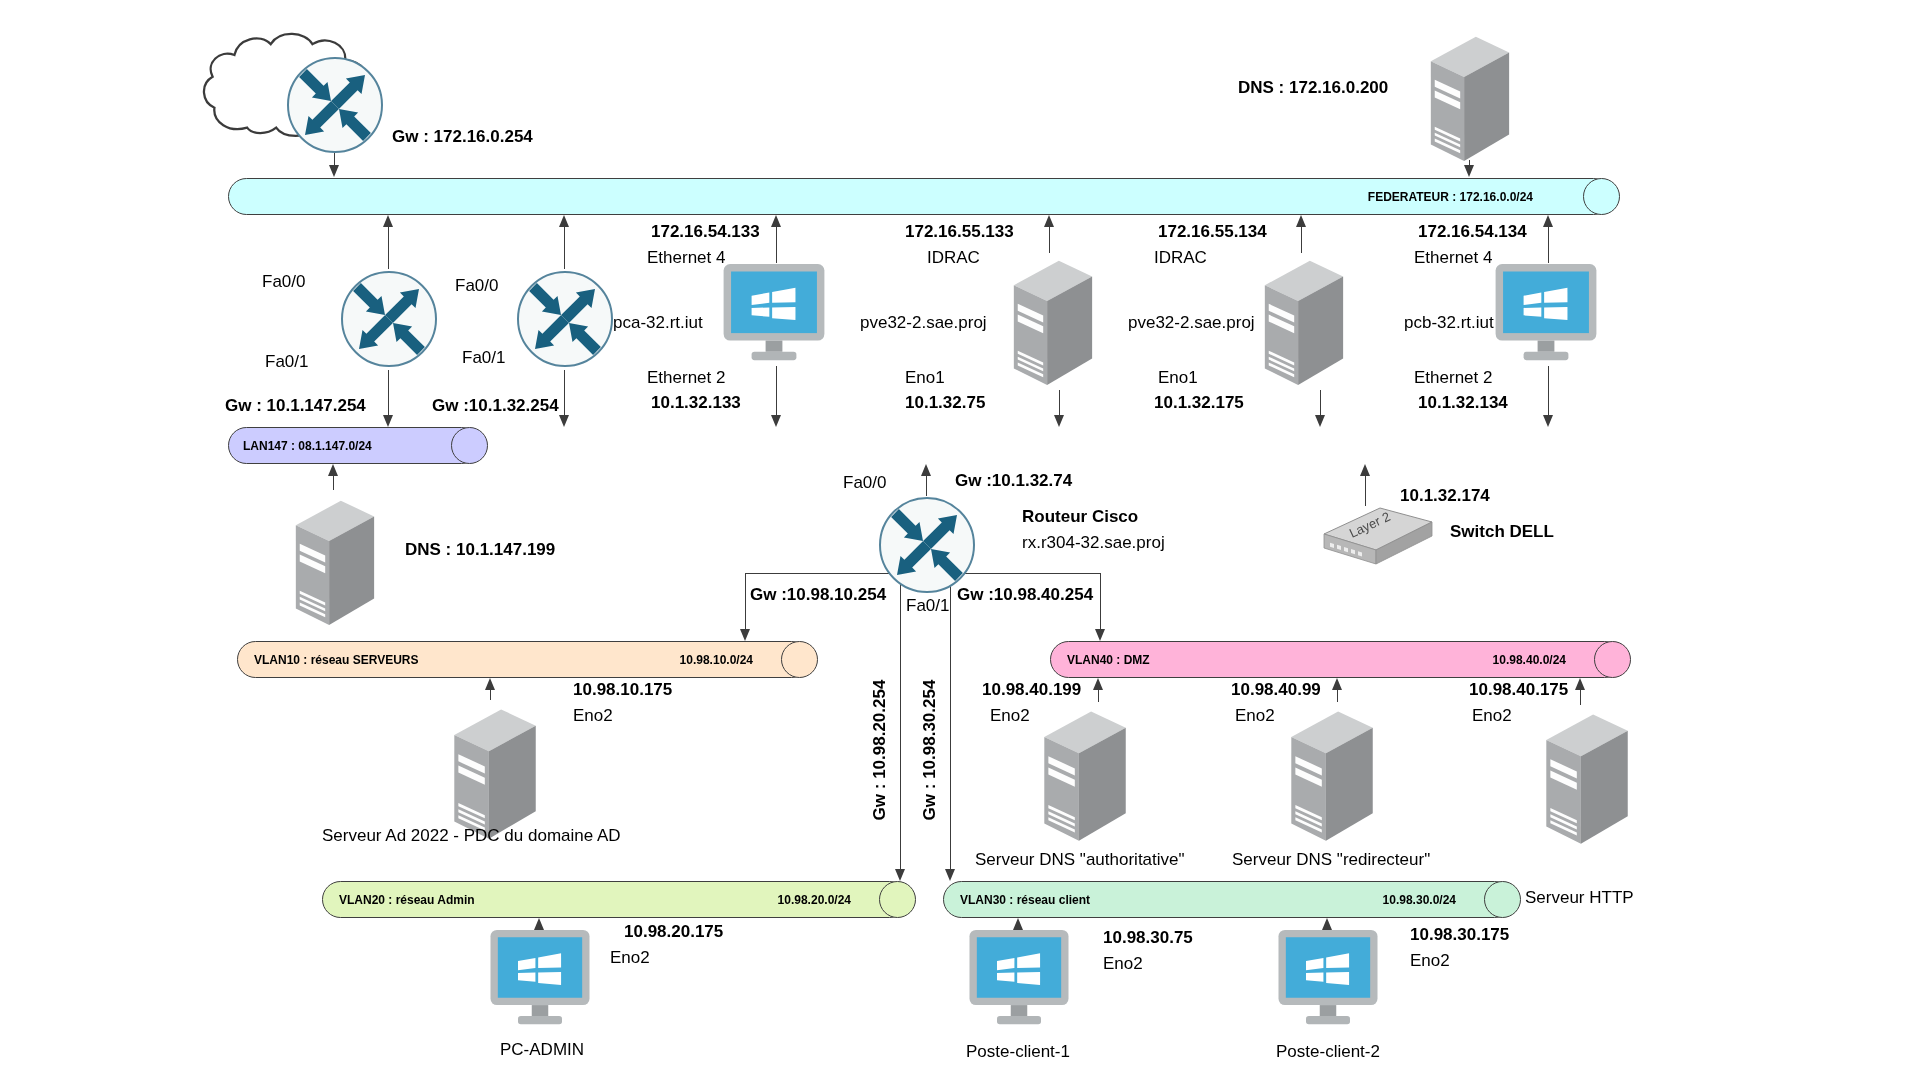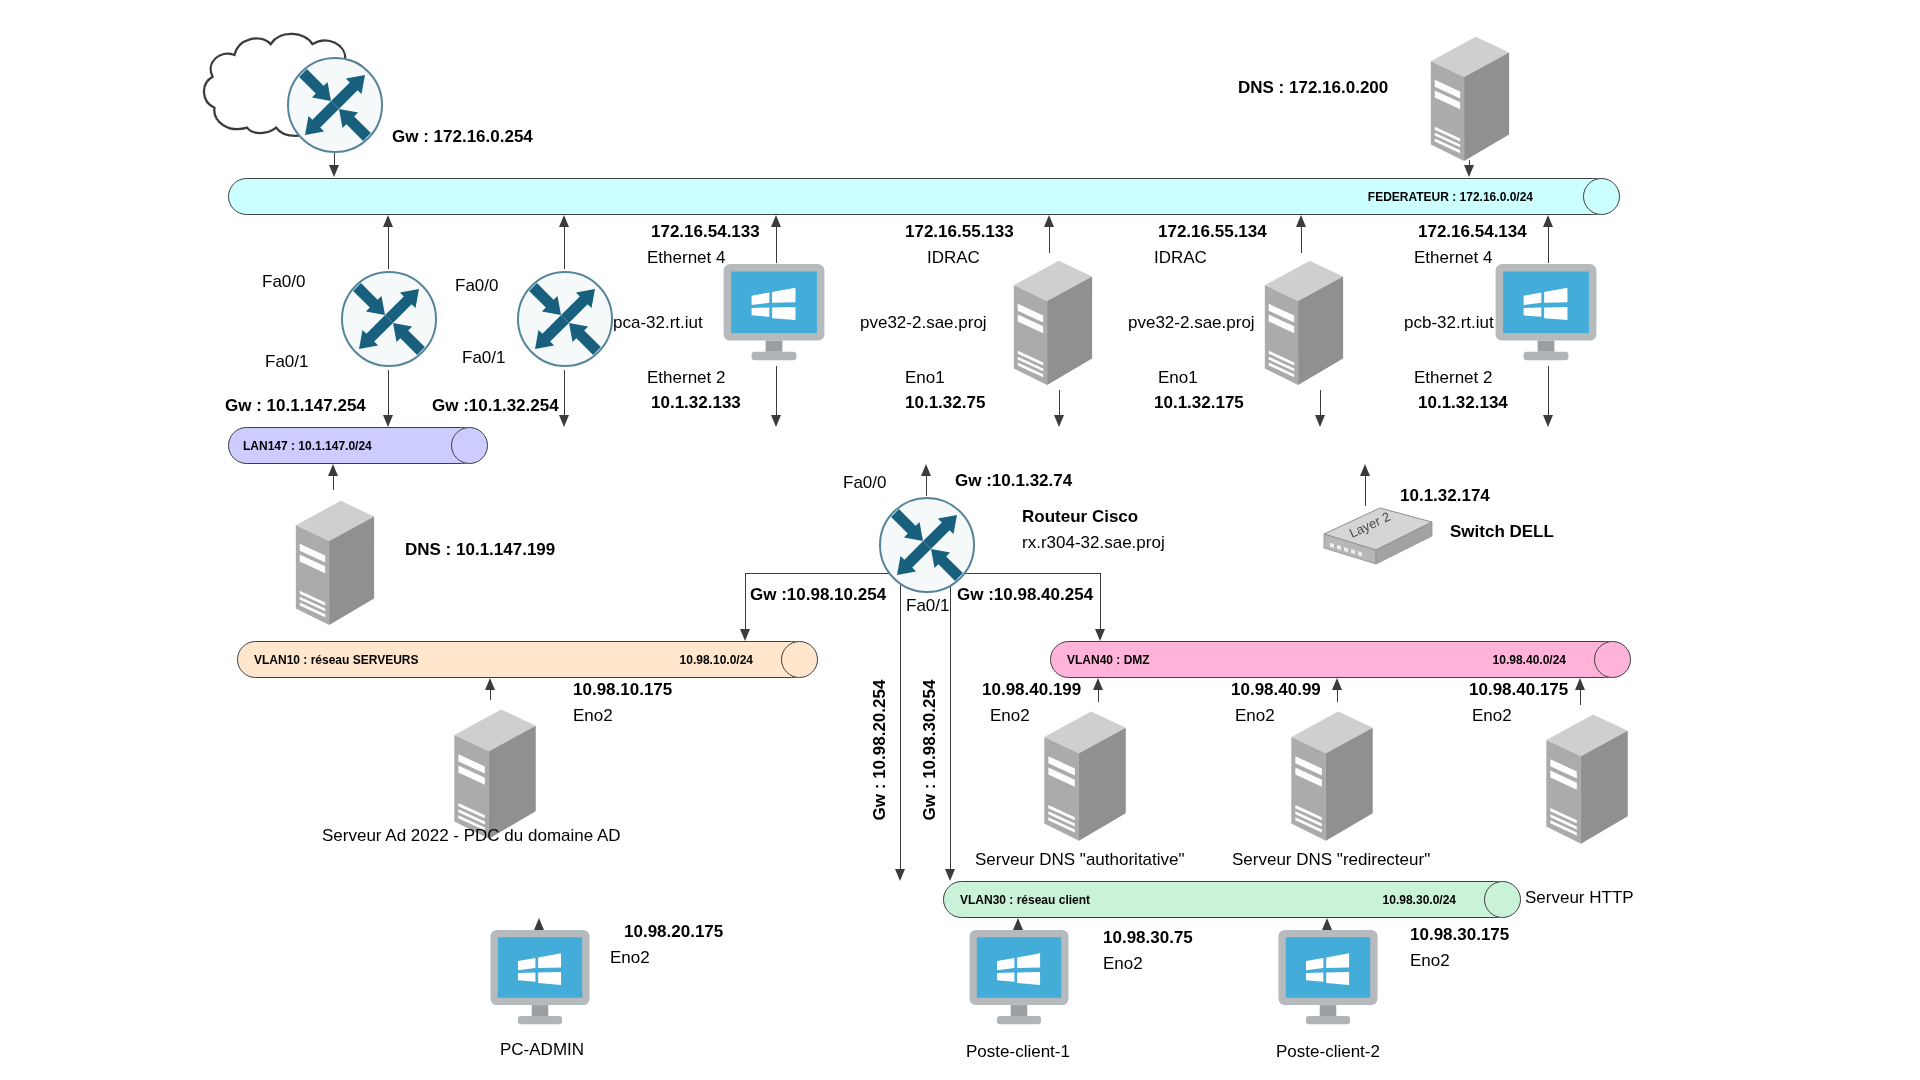--- a/index.html
+++ b/index.html
@@ -135,37 +135,42 @@
   <div class="au" style="left:1013px;top:918px"></div>
   <div class="vl" style="left:1327px;top:928px;height:8px"></div>
   <div class="au" style="left:1322px;top:918px"></div>
 
   <div class="bus" style="left: 228px; top: 178px; width: 1384px; justify-content: flex-end; padding-right: 78px; background-color: rgb(204, 255, 255);">
     <span>FEDERATEUR : 172.16.0.0/24</span>
     <span class="bus-cap"></span>
   </div>
 
   <div class="bus" style="left: 228px; top: 427px; width: 252px; padding-left: 14px; background-color: rgb(204, 204, 255);">
-    <span>LAN147 : 10.1.147.0/24</span>
+    <span>LAN147 : 08.1.147.0/24</span>
     <span class="bus-cap"></span>
   </div>
 
 
   <div class="bus" style="left: 237px; top: 641px; width: 573px; justify-content: space-between; padding: 0px 56px 0px 16px; background-color: rgb(255, 230, 204);">
     <span>VLAN10 : réseau SERVEURS</span>
     <span>10.98.10.0/24</span>
     <span class="bus-cap"></span>
   </div>
 
   <div class="bus" style="left: 1050px; top: 641px; width: 573px; justify-content: space-between; padding: 0px 56px 0px 16px; background-color: rgb(255, 179, 217);">
     <span>VLAN40 : DMZ</span>
     <span>10.98.40.0/24</span>
     <span class="bus-cap"></span>
   </div>
 
+  <div class="bus" style="left: 322px; top: 881px; width: 586px; justify-content: space-between; padding: 0px 56px 0px 16px; background-color: rgb(225, 245, 189);">
+    <span>VLAN20 : réseau Admin</span>
+    <span>10.98.20.0/24</span>
+    <span class="bus-cap"></span>
+  </div>
 
   <div class="bus" style="left: 943px; top: 881px; width: 570px; justify-content: space-between; padding: 0px 56px 0px 16px; background-color: rgb(201, 242, 217);">
     <span>VLAN30 : réseau client</span>
     <span>10.98.30.0/24</span>
     <span class="bus-cap"></span>
   </div>
 
   <svg class="dev" style="left:190px;top:26px" width="205" height="118">
       <use href="#sym-cloud"></use>
     </svg>

